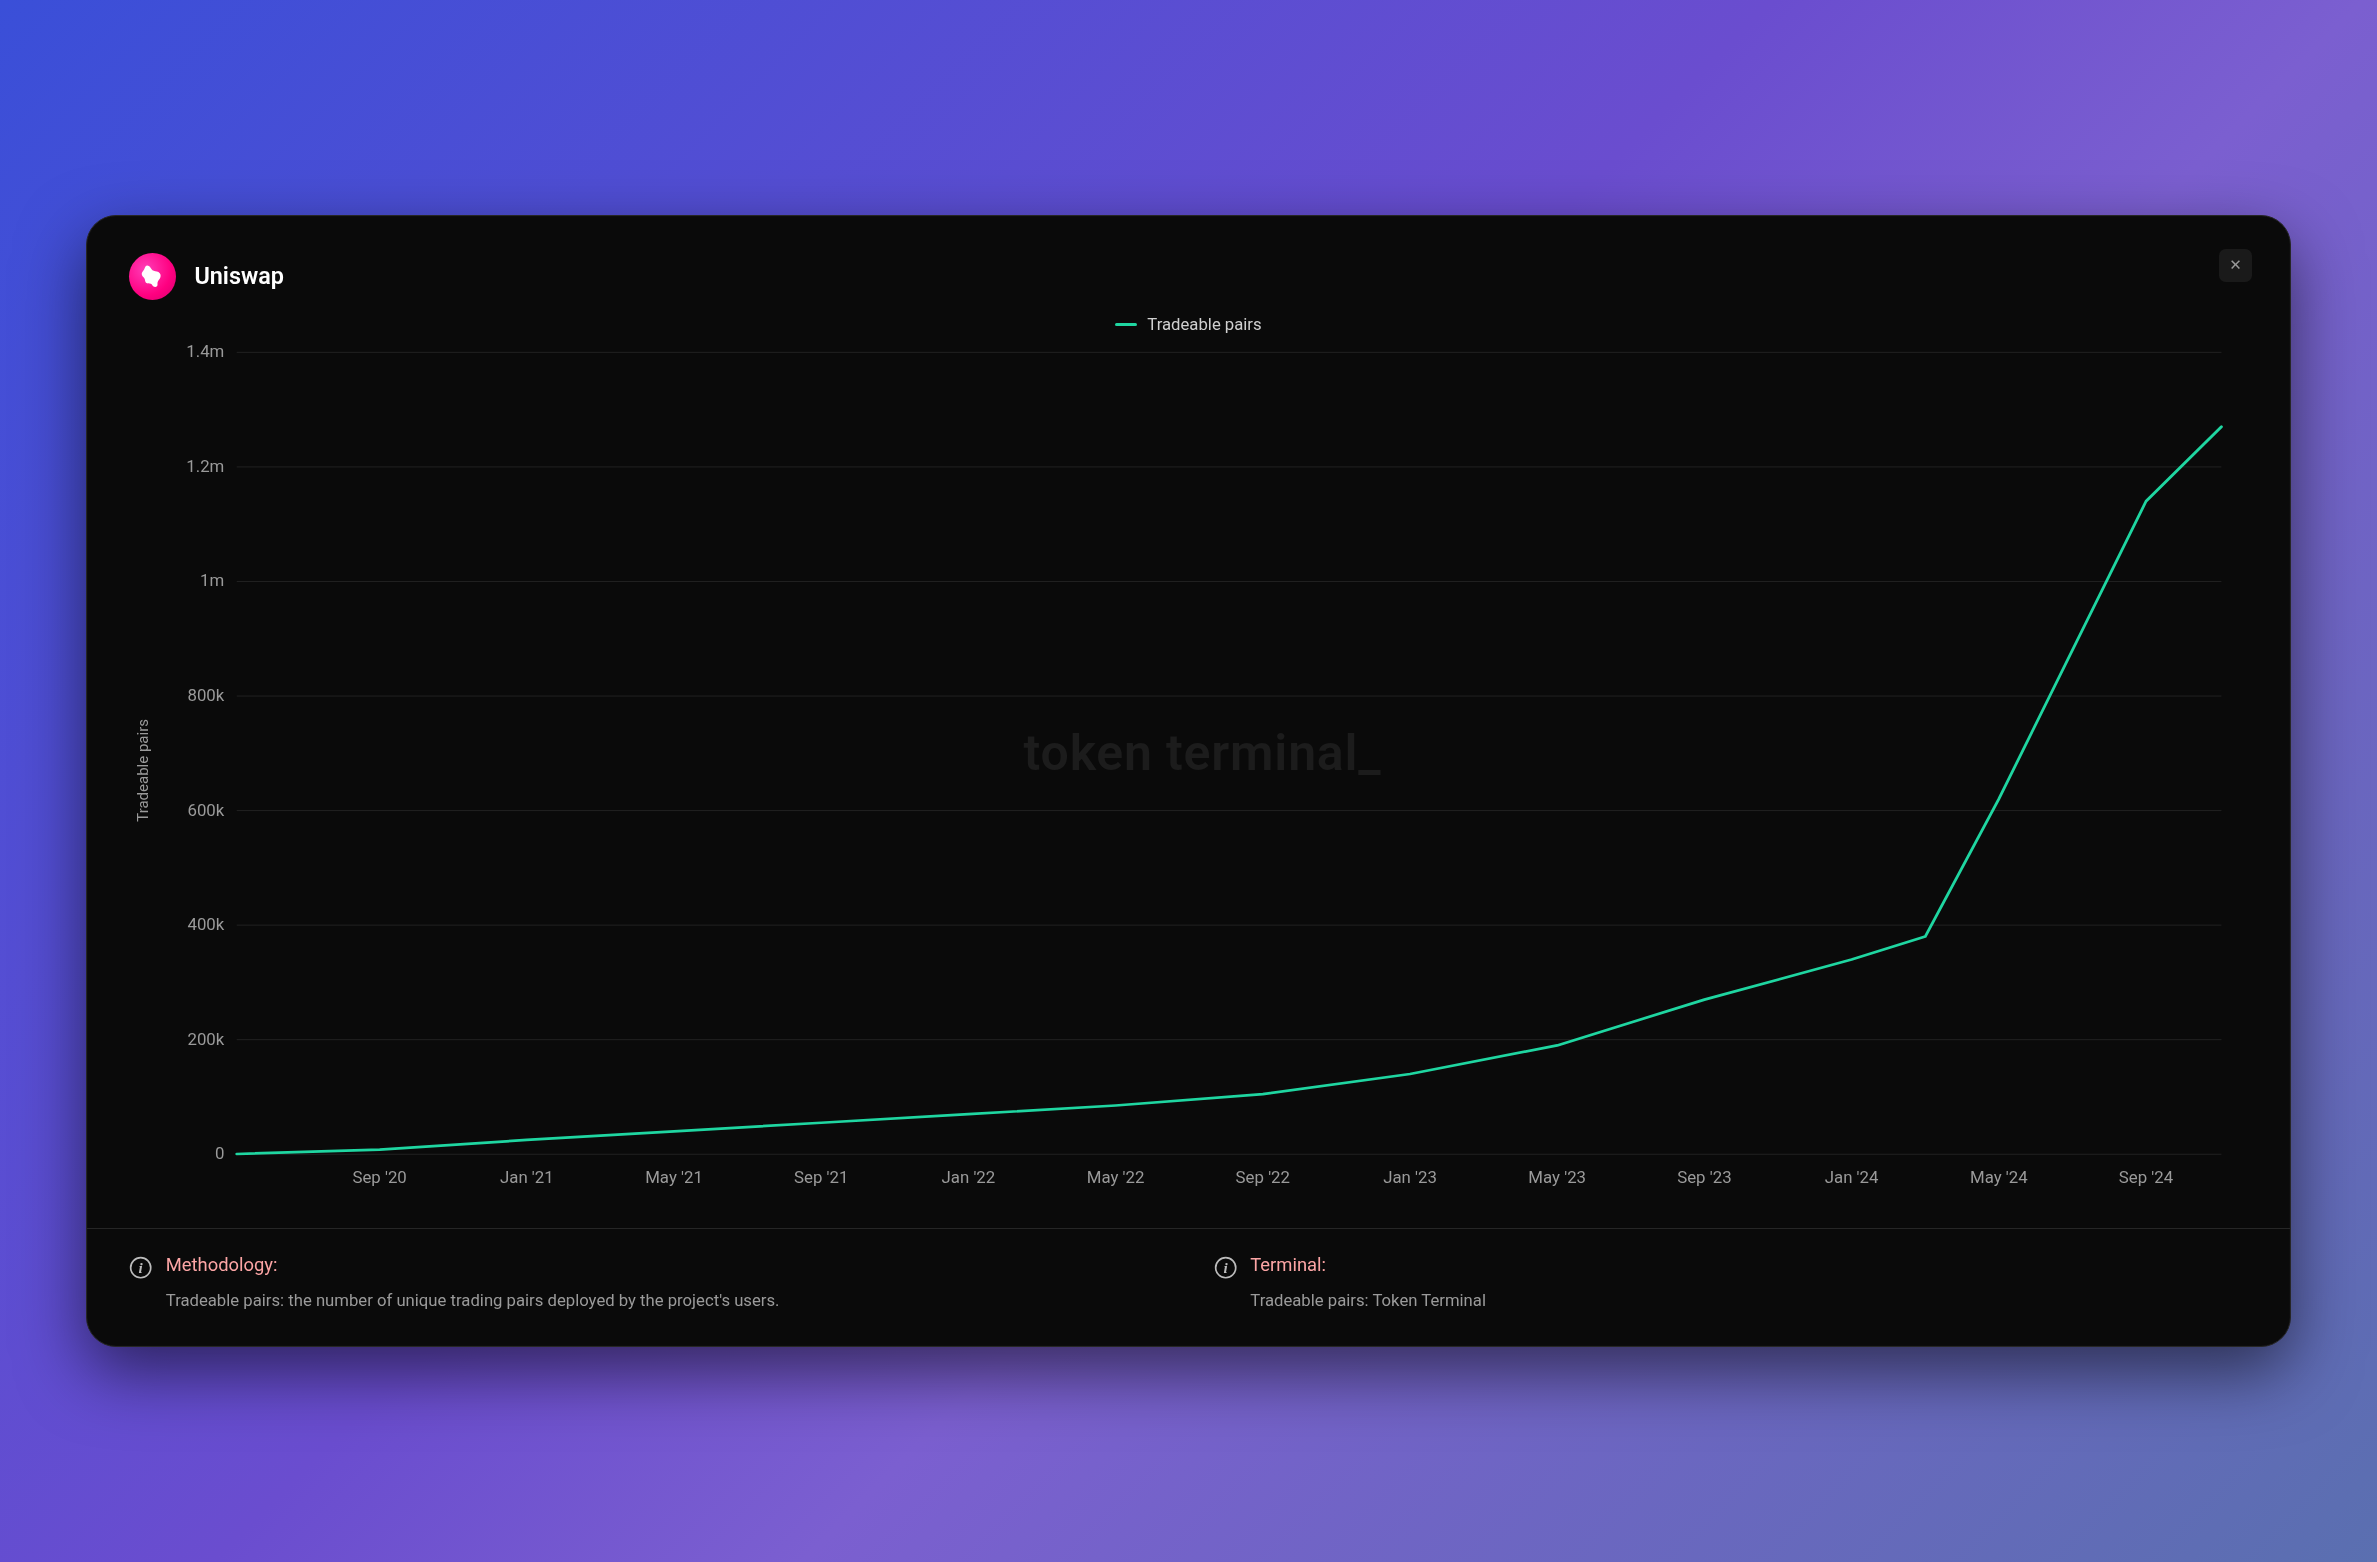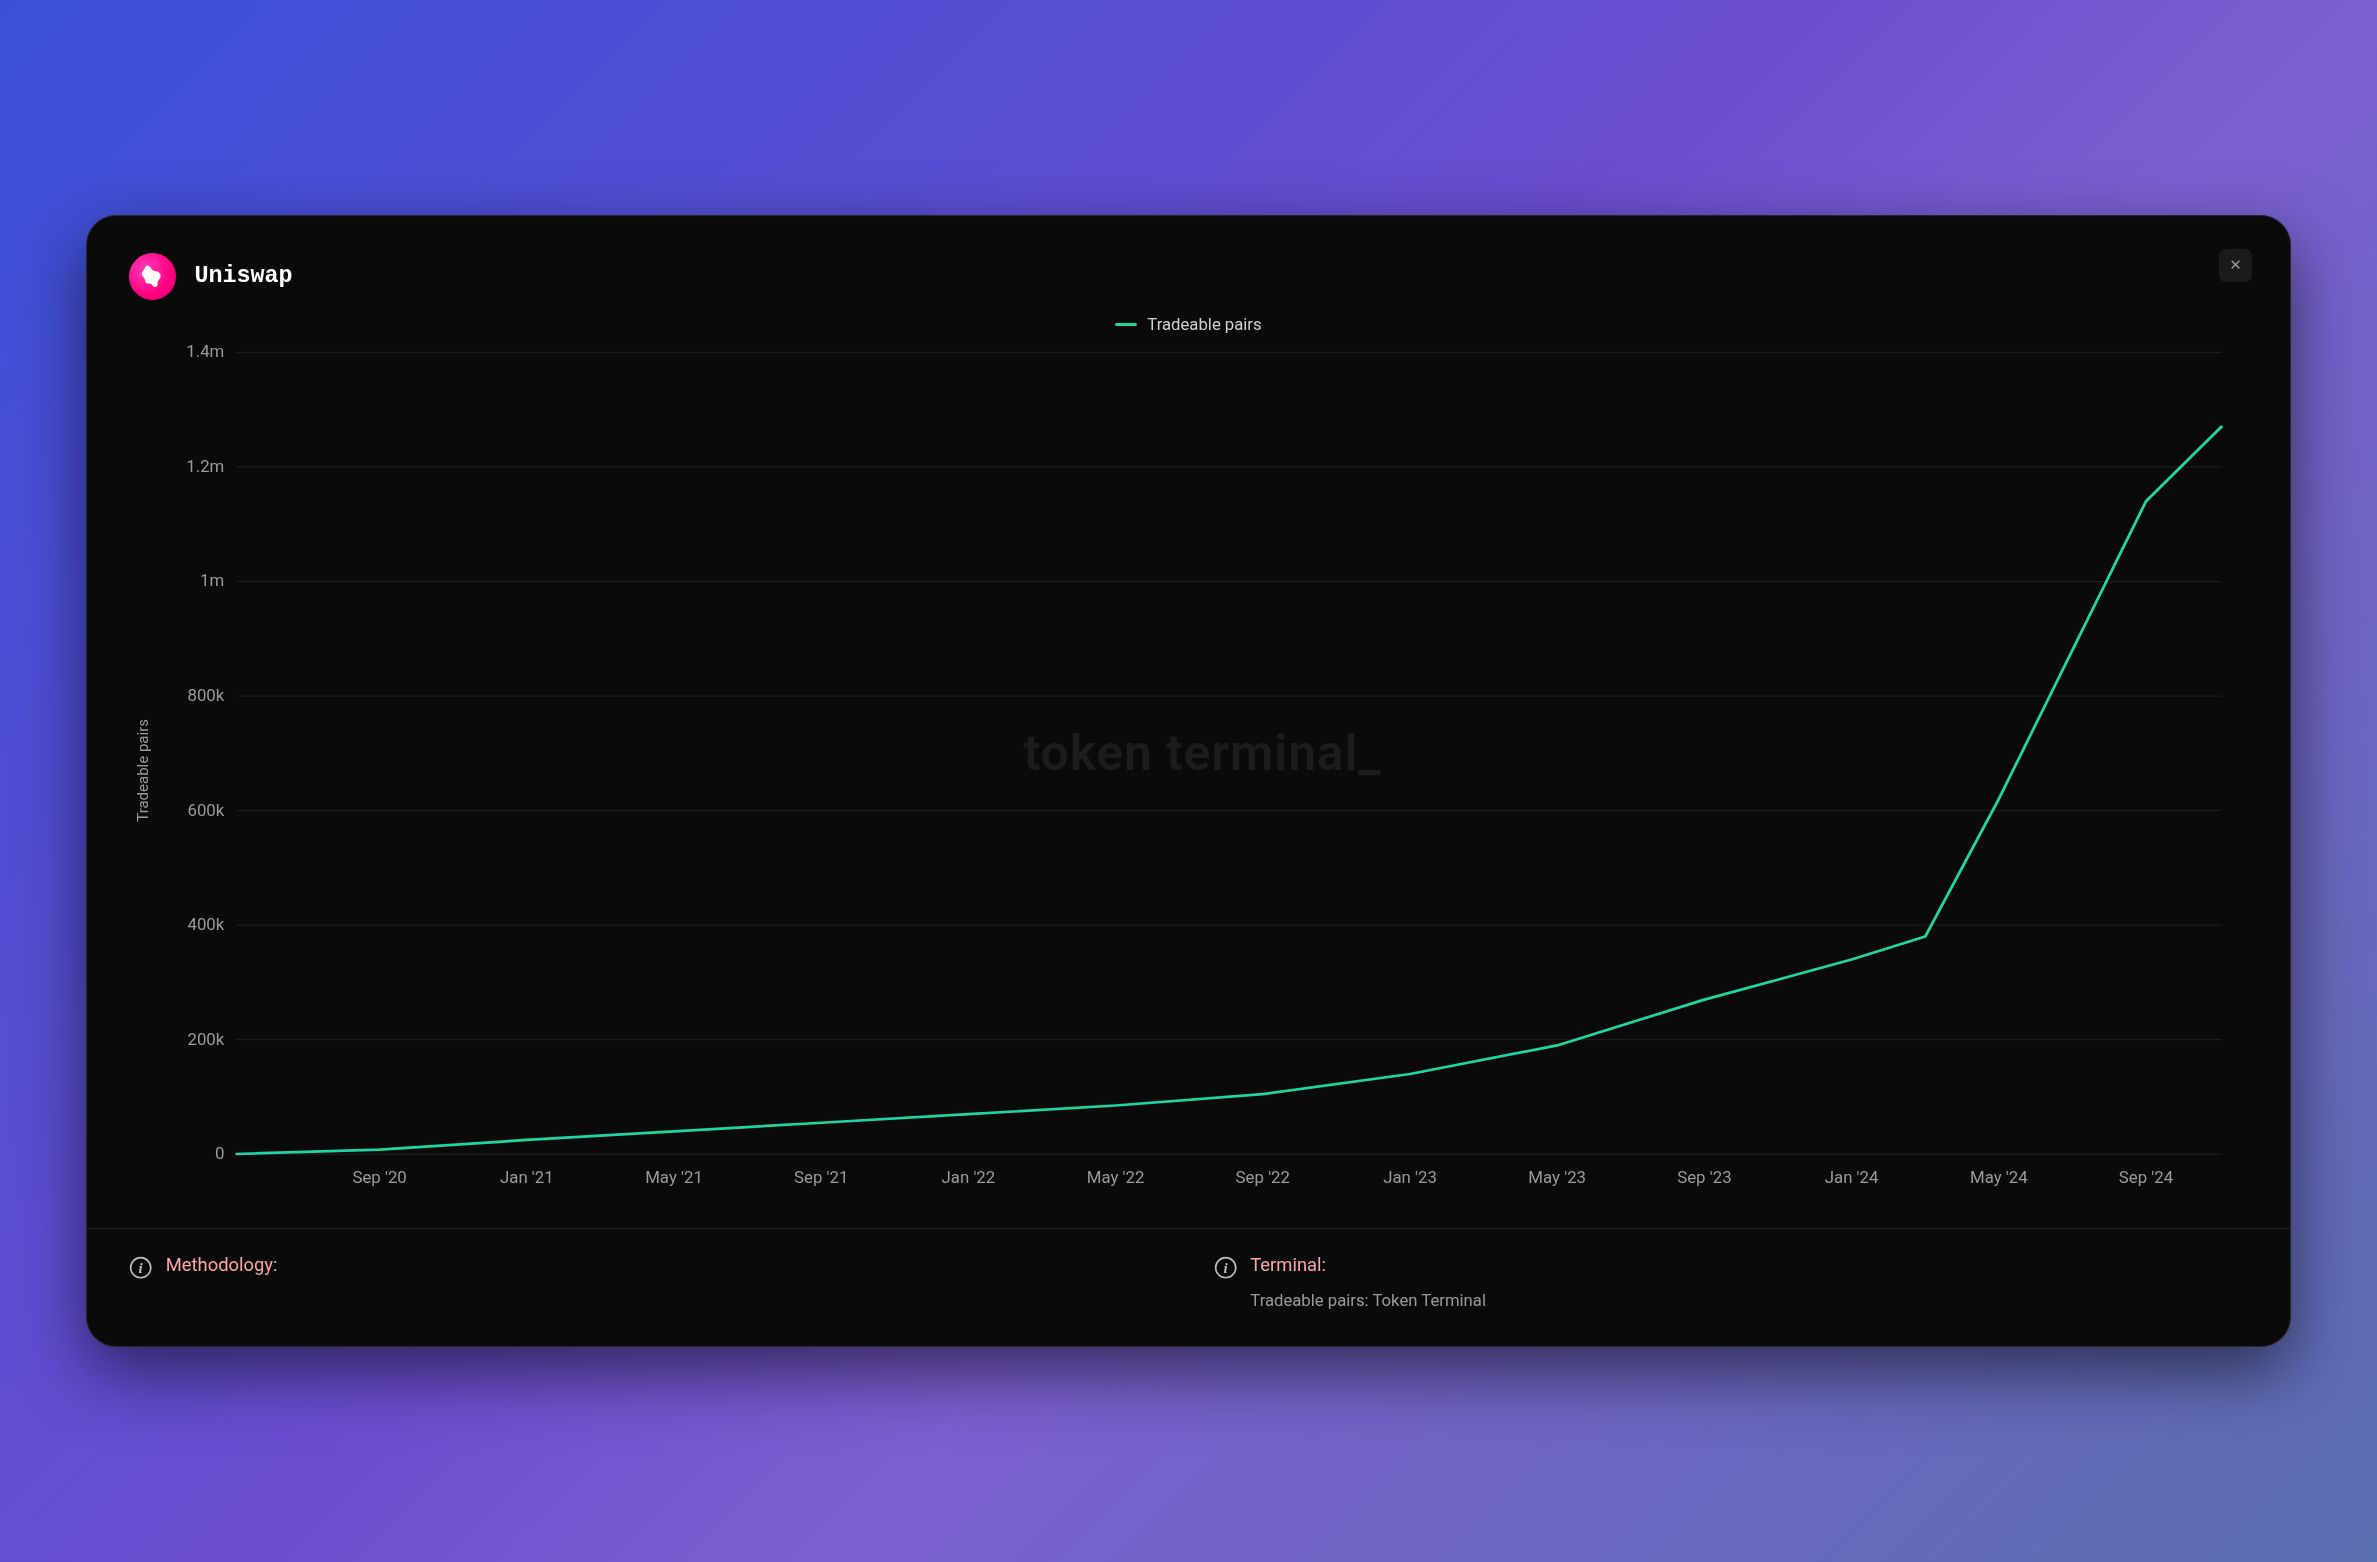--- a/index.html
+++ b/index.html
@@ -34,21 +34,20 @@
     border-radius: 50%;
     background: radial-gradient(circle at 35% 35%, #ff3db8, #ff0080 60%, #d6006c);
     display: flex; align-items: center; justify-content: center;
     flex: 0 0 auto;
   }
   .logo svg { width: 28px; height: 28px; }
   .title {
     font-size: 23.4px;
     font-weight: 600;
     color: #ffffff;
-    font-family: Liberation Mono, monospace;
   }
   .close-btn {
     position: absolute;
     top: 33px; right: 38px;
     width: 33px; height: 33px;
     border-radius: 6.7px;
     background: #1a1a1a;
     display: flex; align-items: center; justify-content: center;
     color: #999;
     font-size: 15px;
@@ -203,20 +202,21 @@
   <hr class="divider">
 
   <div class="footer">
     <div class="footer-col">
       <svg class="info-icon" viewBox="0 0 28 28">
         <circle cx="14" cy="14" r="12"></circle>
           <text x="14" y="20" text-anchor="middle">i</text>
       </svg>
       <div>
         <div class="footer-title">Methodology:</div>
+        <div class="footer-body">Tradeable pairs: the number of unique trading pairs deployed by the project's users.</div>
       </div>
     </div>
     <div class="footer-col">
       <svg class="info-icon" viewBox="0 0 28 28">
         <circle cx="14" cy="14" r="12"></circle>
           <text x="14" y="20" text-anchor="middle">i</text>
       </svg>
       <div>
         <div class="footer-title">Terminal:</div>
         <div class="footer-body">Tradeable pairs: Token Terminal</div>

